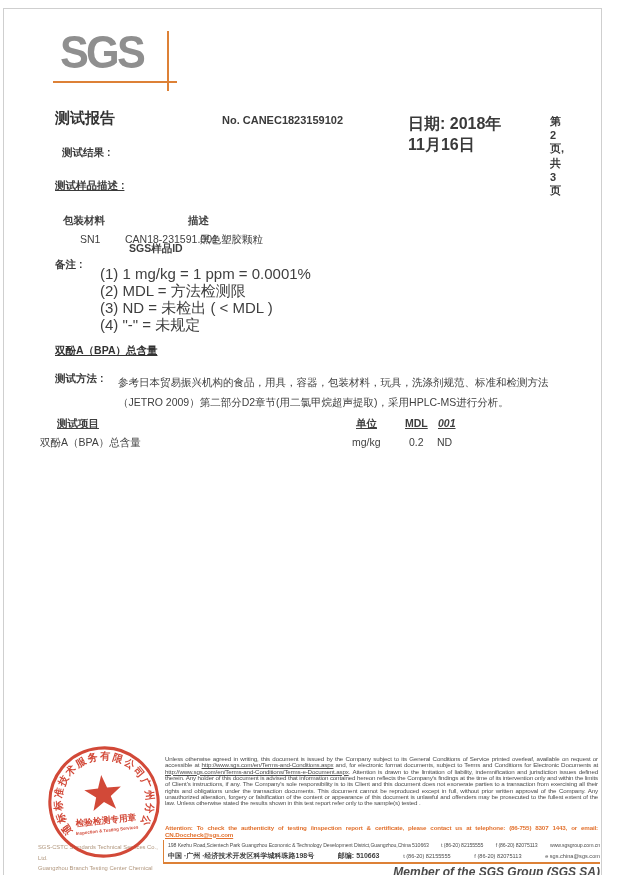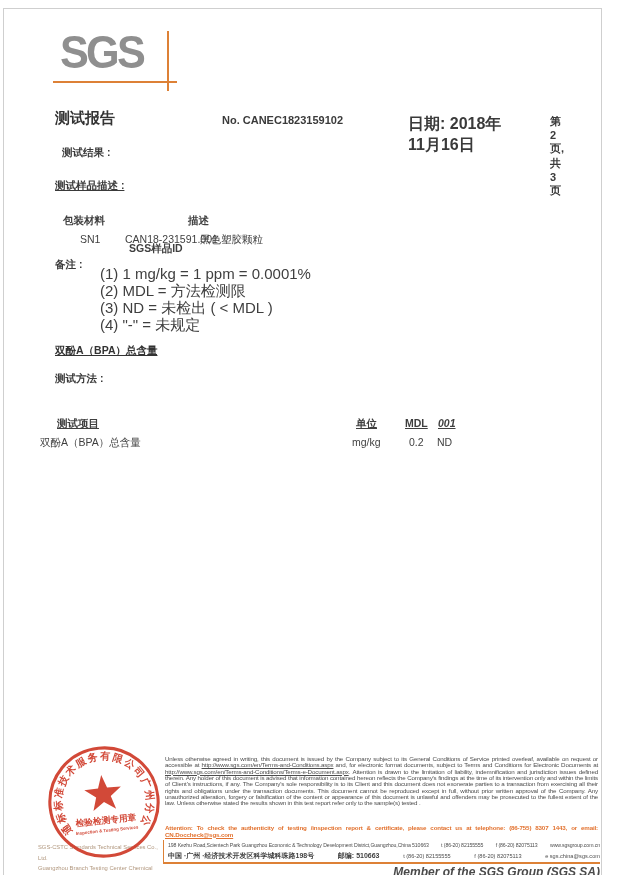--- a/index.html
+++ b/index.html
@@ -92,20 +92,21 @@
   <div class="stc-r" style="left:200px;">黑色塑胶颗粒</div>
 
   <div class="label notes-label">备注 :</div>
   <div class="note-line" style="top:265px;">(1) 1 mg/kg = 1 ppm = 0.0001%</div>
   <div class="note-line" style="top:282px;">(2) MDL = 方法检测限</div>
   <div class="note-line" style="top:299px;">(3) ND = 未检出 ( &lt; MDL )</div>
   <div class="note-line" style="top:316px;">(4) "-" = 未规定</div>
 
   <div class="bpa-heading">双酚A（BPA）总含量</div>
   <div class="method-label label">测试方法 :</div>
+  <div class="method-text">参考日本贸易振兴机构的食品，用具，容器，包装材料，玩具，洗涤剂规范、标准和检测方法（JETRO 2009）第二部分D2章节(用二氯甲烷超声提取)，采用HPLC-MS进行分析。</div>
 
   <div class="rt-h" style="left:57px;">测试项目</div>
   <div class="rt-h" style="left:356px;">单位</div>
   <div class="rt-h" style="left:405px;">MDL</div>
   <div class="rt-h italic" style="left:438px;">001</div>
   <div class="rt-c" style="left:40px;">双酚A（BPA）总含量</div>
   <div class="rt-c" style="left:352px;">mg/kg</div>
   <div class="rt-c" style="left:409px;">0.2</div>
   <div class="rt-c" style="left:437px;">ND</div>
 

